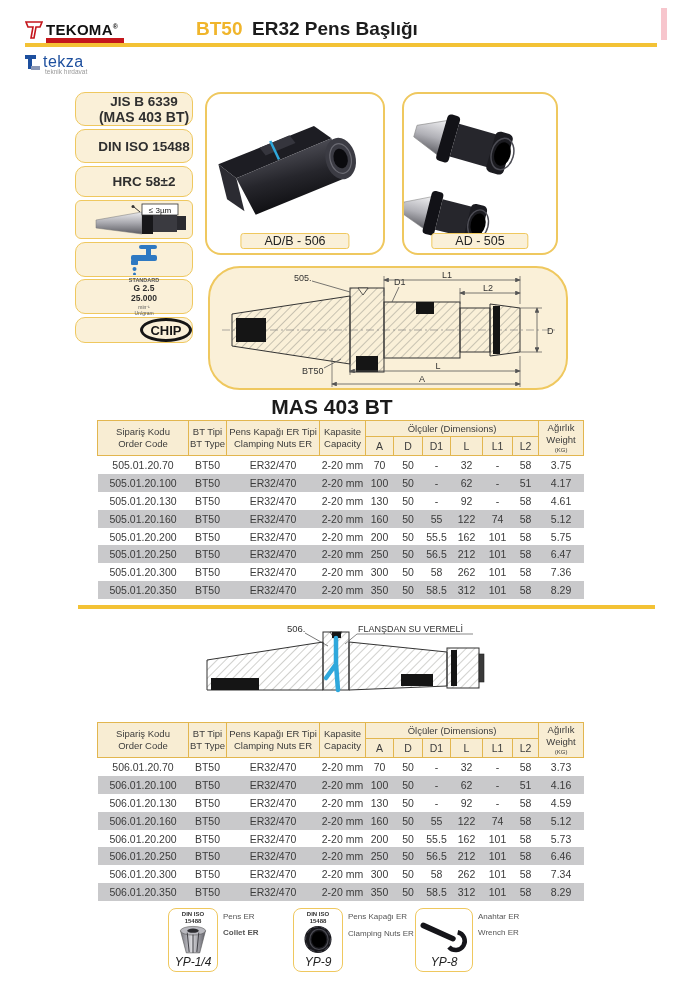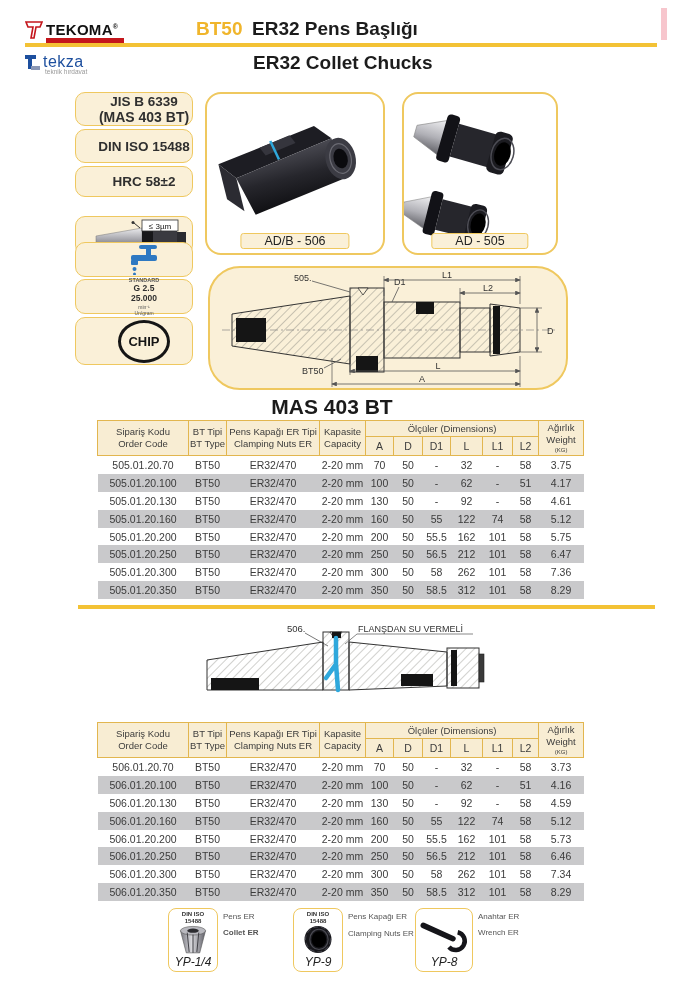--- a/index.html
+++ b/index.html
@@ -73,33 +73,32 @@
       <rect x="0" y="0" width="11" height="4" fill="#1D4F9E"></rect>
         <rect x="3" y="0" width="4" height="14" fill="#1D4F9E"></rect>
       <rect x="6" y="11" width="9" height="4" fill="#8a97b5"></rect>
     </svg>
     <span class="tekza abs" style="left:18px;top:0;">tekza</span>
     <span class="tekzasub abs" style="left:20px;top:15px;">teknik hırdavat</span>
   </div>
 
   <span class="titleyellow abs" style="left:196px;top:18px;">BT50</span>
   <span class="titleblack abs" style="left:252px;top:18px;">ER32 Pens Başlığı</span>
-  <span class="titleblack abs" style="left:253px;top:52px;">ER32 Collet Chucks</span>
 
   <div class="badge" style="top:92px;height:34px;">
     <div class="b-big">JIS B 6339</div>
     <div class="b-sm">(MAS 403 BT)</div>
   </div>
   <div class="badge" style="top:129px;height:34px;">
     <div class="b-big">DIN ISO 15488</div>
   </div>
   <div class="badge" style="top:166px;height:31px;">
     <div class="b-big">HRC 58±2</div>
   </div>
-  <div class="badge" style="top:216px;height:39px;">
+  <div class="badge" style="top:200px;height:39px;border-radius:6px;">
     <svg width="108" height="33" viewBox="0 0 108 33">
       <defs>
         <linearGradient id="slv" x1="0" y1="0" x2="0" y2="1">
           <stop offset="0" stop-color="#ececee"></stop>
             <stop offset="0.5" stop-color="#a8a8ae"></stop>
             <stop offset="1" stop-color="#5c5c62"></stop>
         </linearGradient>
       </defs>
       <polygon points="6,17 52,9 52,31 6,25" fill="url(#slv)" stroke="#777" stroke-width="0.5"></polygon>
       <rect x="52" y="9" width="11" height="22" fill="#17171a"></rect>
@@ -123,21 +122,21 @@
       </g>
     </svg>
   </div>
   <div class="badge" style="top:279px;height:35px;">
     <div class="b-tiny" style="font-size:5.5px;font-weight:bold;">STANDARD</div>
     <div style="font-size:8.5px;font-weight:600;line-height:1.15;">G 2.5</div>
     <div style="font-size:8.5px;font-weight:600;line-height:1.15;">25.000</div>
     <div class="b-tiny">min⁻¹</div>
     <div class="b-tiny">Un/gram</div>
   </div>
-  <div class="badge" style="top:317px;height:48px;">
+  <div class="badge" style="top:317px;height:26px;align-items:flex-end;">
     <div class="chipcircle">CHIP</div>
   </div>
 
   <div class="photo" style="left:205px;top:92px;width:180px;height:163px;">
     <svg width="176" height="159" viewBox="0 0 176 159">
       <defs>
         <linearGradient id="dk1" x1="0" y1="0" x2="0" y2="1">
           <stop offset="0" stop-color="#4a4a52"></stop>
             <stop offset="0.5" stop-color="#26262c"></stop>
             <stop offset="1" stop-color="#101013"></stop>

